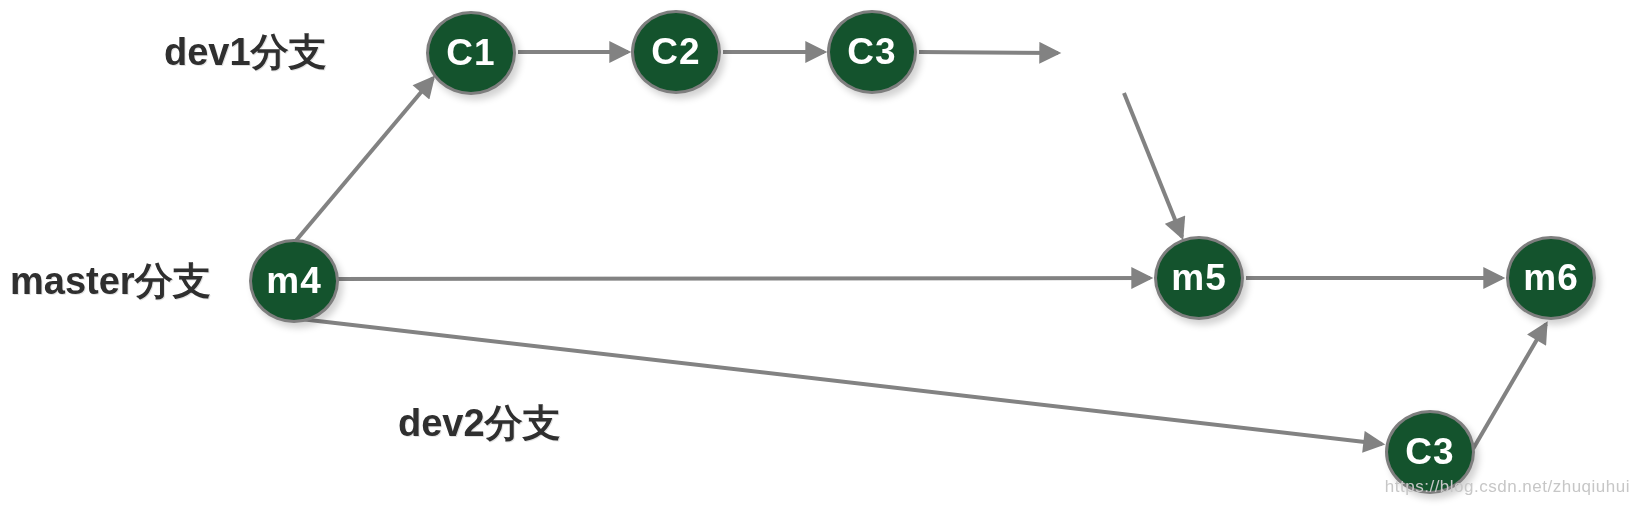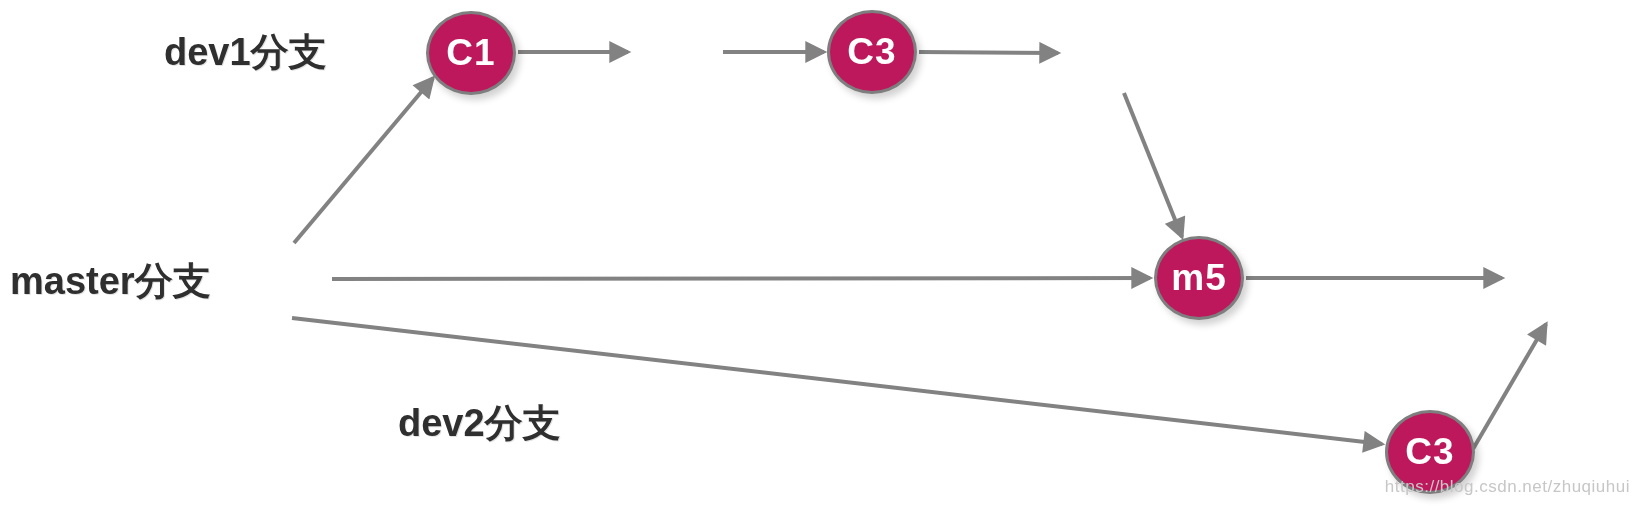--- a/index.html
+++ b/index.html
@@ -23,21 +23,21 @@
   }
   .edges-svg line {
     stroke: #828282;
     stroke-width: 4;
   }
   .commit-node {
     position: absolute;
     width: 90px;
     height: 84px;
     border-radius: 50%;
-    background: #be185d;
+    background: #14532d;
     border: 3px solid #7E7E7E;
     box-sizing: border-box;
     box-shadow: 4px 5px 7px rgba(0,0,0,0.18);
     display: flex;
     align-items: center;
     justify-content: center;
     color: #ffffff;
     font-size: 37px;
     font-weight: bold;
     letter-spacing: 1px;
@@ -95,19 +95,22 @@
     <line x1="1246" y1="278" x2="1502" y2="278" marker-end="url(#arrowhead)"></line>
     <line x1="292" y1="318" x2="1382" y2="444" marker-end="url(#arrowhead)"></line>
     <line x1="1473" y1="449" x2="1546" y2="324" marker-end="url(#arrowhead)"></line>
   </svg>
 
   <div class="branch-label" id="label-dev1">dev1分支</div>
   <div class="branch-label" id="label-master">master分支</div>
   <div class="branch-label" id="label-dev2">dev2分支</div>
 
   <div class="commit-node" id="node-dev1-c1">C1</div>
+  <div class="commit-node" id="node-dev1-c2">C2</div>
   <div class="commit-node" id="node-dev1-c3">C3</div>
+  <div class="commit-node" id="node-master-m4">m4</div>
   <div class="commit-node" id="node-master-m5">m5</div>
+  <div class="commit-node" id="node-master-m6">m6</div>
   <div class="commit-node" id="node-dev2-c3">C3</div>
 
   <div class="watermark">https://blog.csdn.net/zhuqiuhui</div>
 
 </div>
 
 </body></html>

